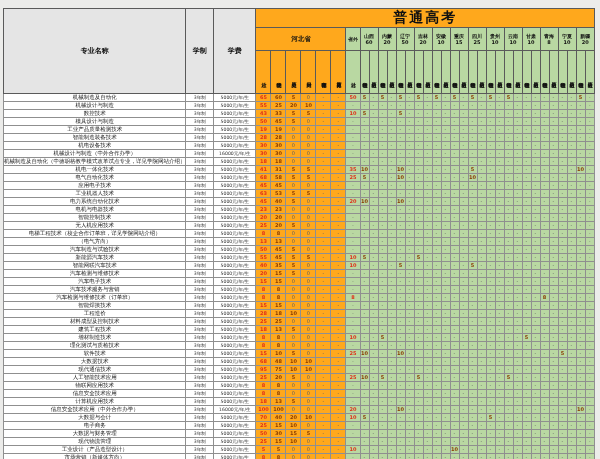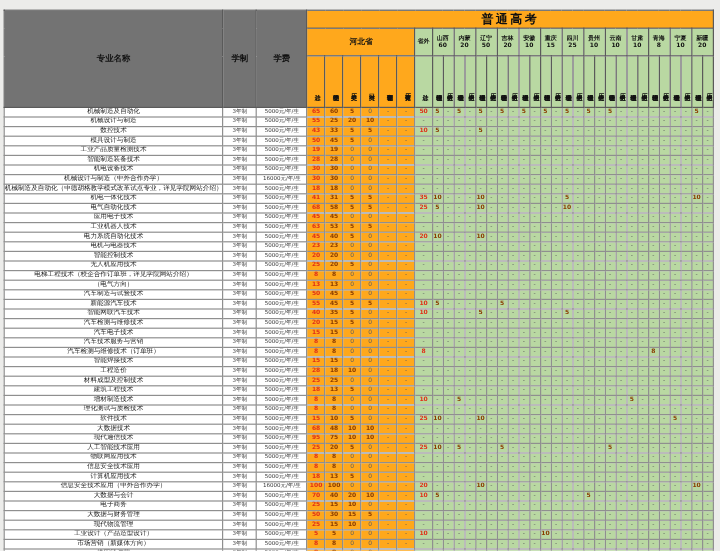--- a/index.html
+++ b/index.html
@@ -15,22 +15,22 @@
   }
   th,td{
     border:1px solid #8f8f8f;
     padding:0;overflow:hidden;white-space:nowrap;
     text-align:center;vertical-align:middle;
   }
   thead th{border-color:#5a5a5a;font-weight:bold;color:#111;}
   .orange{background:var(--orange);}
   .green{background:var(--green);}
   .plain{background:#ffffff;}
-  th.gaokao{font-size:10px;height:14px;letter-spacing:2px;}
-  th.leftcol{font-size:7px;background:#737373;}
+  th.gaokao{font-size:14px;height:14px;letter-spacing:2px;}
+  th.leftcol{font-size:7px;background:#e5e5e5;}
   th.hebei{font-size:6.5px;height:22px;}
   th.prov{font-size:5px;line-height:1.2;}
   th.prov .q{font-size:5px;}
   .vh{
     writing-mode:vertical-rl;text-orientation:upright;
     display:inline-block;line-height:1;font-size:5px;font-weight:bold;
     letter-spacing:0;max-height:40px;
   }
   th.sub{height:42px;}
   tbody td{height:7px;line-height:7px;font-size:5px;}

